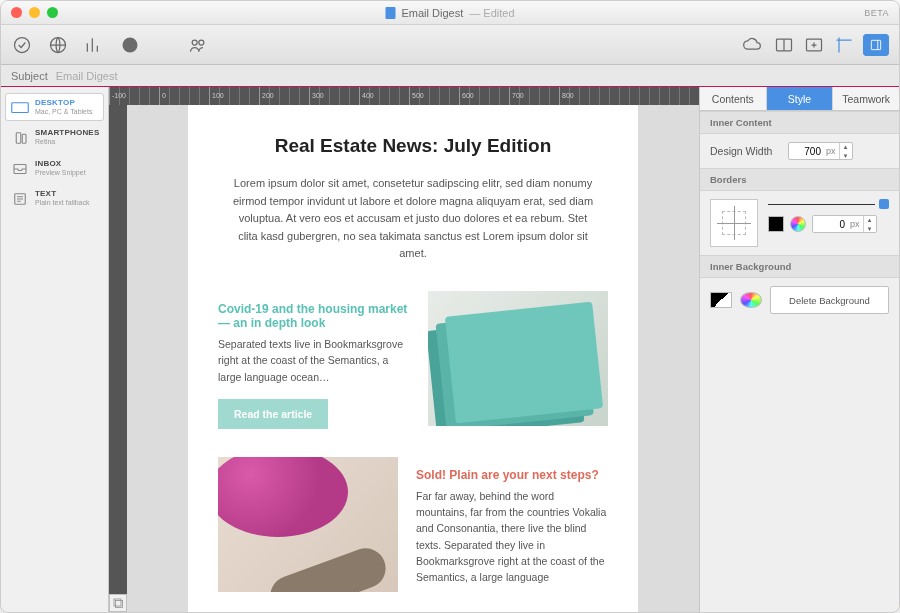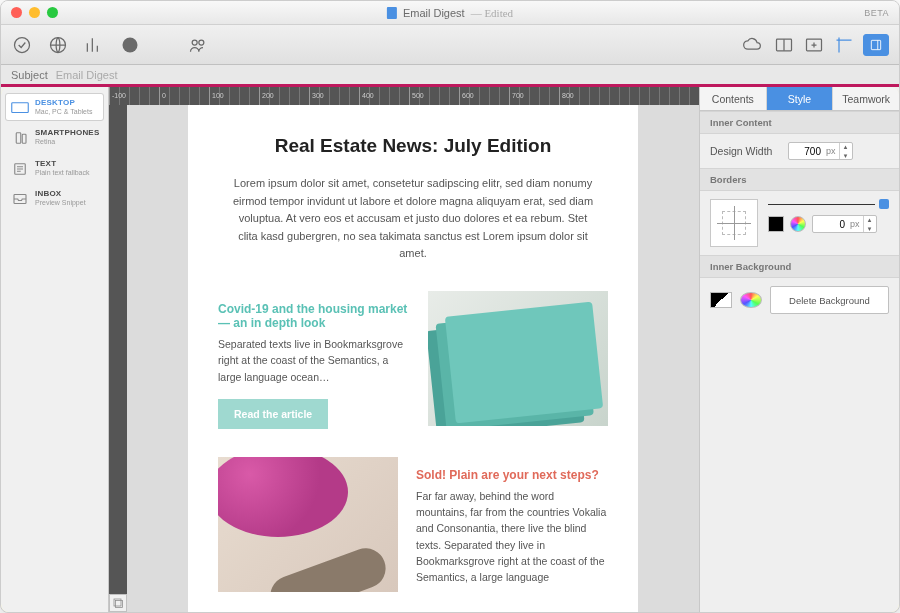--- a/index.html
+++ b/index.html
@@ -6,38 +6,38 @@
   body { background: #fff; }
   .window { width: 900px; height: 613px; border: 1px solid #ccc; border-radius: 8px; overflow: hidden; background: #f0f0f0; display: flex; flex-direction: column; box-shadow: 0 8px 30px rgba(0,0,0,0.2); margin: 0 auto; position: relative; }
 
   
   .titlebar { height: 24px; background: linear-gradient(#f8f8f8,#e8e8e8); border-bottom: 1px solid #d0d0d0; display: flex; align-items: center; padding: 0 10px; position: relative; }
   .traffic { display: flex; gap: 7px; }
   .traffic span { width: 11px; height: 11px; border-radius: 50%; display: block; }
   .tl-close { background: #ff5f57; } .tl-min { background: #ffbd2e; } .tl-max { background: #28c940; }
   .title-center { position: absolute; left: 50%; transform: translateX(-50%); font-size: 11px; color: #6a6a6a; display: flex; align-items: center; gap: 6px; }
   .title-center .doc-ico { width: 10px; height: 12px; background: #4a90e2; border-radius: 1px; position: relative; }
-  .title-edited { color: #aaa; font-family: Liberation Serif, serif; }
+  .title-edited { color: #aaa; }
   .title-beta { position: absolute; right: 10px; font-size: 9px; color: #999; letter-spacing: 0.5px; }
 
   
   .toolbar { height: 40px; background: linear-gradient(#f0f0f0,#e0e0e0); border-bottom: 1px solid #c0c0c0; display: flex; align-items: center; padding: 0 10px; justify-content: space-between; }
   .tb-left { display: flex; gap: 14px; align-items: center; }
   .tb-right { display: flex; gap: 10px; align-items: center; }
   .tb-ico { width: 22px; height: 22px; display: flex; align-items: center; justify-content: center; color: #6a6a6a; }
   .tb-ico svg { width: 20px; height: 20px; stroke: #6a6a6a; fill: none; stroke-width: 1.5; }
   .tb-ico.filled svg { fill: #6a6a6a; stroke: none;}
   .tb-group-right { display:flex; gap:8px; align-items:center; }
   .tb-btn-sq { width: 26px; height: 22px; border: 1px solid #c0c0c0; background:#fff; border-radius:3px; display:flex; align-items:center; justify-content:center; }
   .tb-btn-sq.active { background:#4a90e2; border-color:#4a90e2; color:#fff; }
   .tb-btn-sq svg { width:14px; height:14px; stroke:#6a6a6a; fill:none; stroke-width:1.5;}
   .tb-btn-sq.active svg { stroke:#fff; }
 
   
-  .subjectbar { height: 22px; background: #e8e8e8; border-bottom: 3px solid #be185d; display: flex; align-items: center; padding: 0 10px; font-size: 11px; color: #888; }
+  .subjectbar { height: 22px; background: #e8e8e8; border-bottom: 1px solid #be185d; display: flex; align-items: center; padding: 0 10px; font-size: 11px; color: #888; }
   .subjectbar .lbl { margin-right: 8px; color:#777; }
   .subjectbar .val { color:#aaa; font-weight: 500; }
 
   
   .main { flex: 1; display: flex; overflow: hidden; background:#fef9c3;border-radius:8px;}
   .left-sidebar { width: 108px; background: #f0f0f0; border-right: 1px solid #c8c8c8; padding: 6px 4px; display: flex; flex-direction: column; gap: 2px; }
   .dev-item { display: flex; gap: 6px; padding: 6px 6px; border-radius: 3px; align-items: flex-start; cursor: pointer; }
   .dev-item.active { background: #fff; box-shadow: 0 0 0 1px #d0d0d0 inset; }
   .dev-ico { width: 18px; height: 14px; flex-shrink: 0; margin-top: 2px; }
   .dev-ico svg { width:100%; height:100%; stroke:#888; fill:none; stroke-width:1.5;}
@@ -217,36 +217,36 @@
               <rect x="7" y="1" width="6" height="14" rx="1"></rect>
               <rect x="15" y="3" width="5" height="12" rx="1"></rect>
             </svg></span>
         <span class="dev-txt">
           <span class="dev-title">SMARTPHONES</span>
           <span class="dev-sub">Retina</span>
         </span>
       </div>
       <div class="dev-item">
         <span class="dev-ico"><svg viewBox="0 0 24 16">
+              <rect x="4" y="2" width="16" height="12" rx="1"></rect>
+              <path d="M4 8h5l1 2h4l1-2h5"></path>
+            </svg></span>
+        <span class="dev-txt">
+          <span class="dev-title">INBOX</span>
+          <span class="dev-sub">Preview Snippet</span>
+        </span>
+      </div>
+      <div class="dev-item">
+        <span class="dev-ico"><svg viewBox="0 0 24 16">
               <rect x="5" y="1" width="14" height="14" rx="1"></rect>
               <path d="M8 5h8M8 8h8M8 11h5"></path>
             </svg></span>
         <span class="dev-txt">
           <span class="dev-title">TEXT</span>
           <span class="dev-sub">Plain text fallback</span>
-        </span>
-      </div>
-      <div class="dev-item">
-        <span class="dev-ico"><svg viewBox="0 0 24 16">
-              <rect x="4" y="2" width="16" height="12" rx="1"></rect>
-              <path d="M4 8h5l1 2h4l1-2h5"></path>
-            </svg></span>
-        <span class="dev-txt">
-          <span class="dev-title">INBOX</span>
-          <span class="dev-sub">Preview Snippet</span>
         </span>
       </div>
     </div>
 
     <div class="canvas-col">
       <div class="ruler-h">
         <div class="ticks">
           <div class="tick">-100</div>
           <div class="tick">0</div>
           <div class="tick">100</div>

